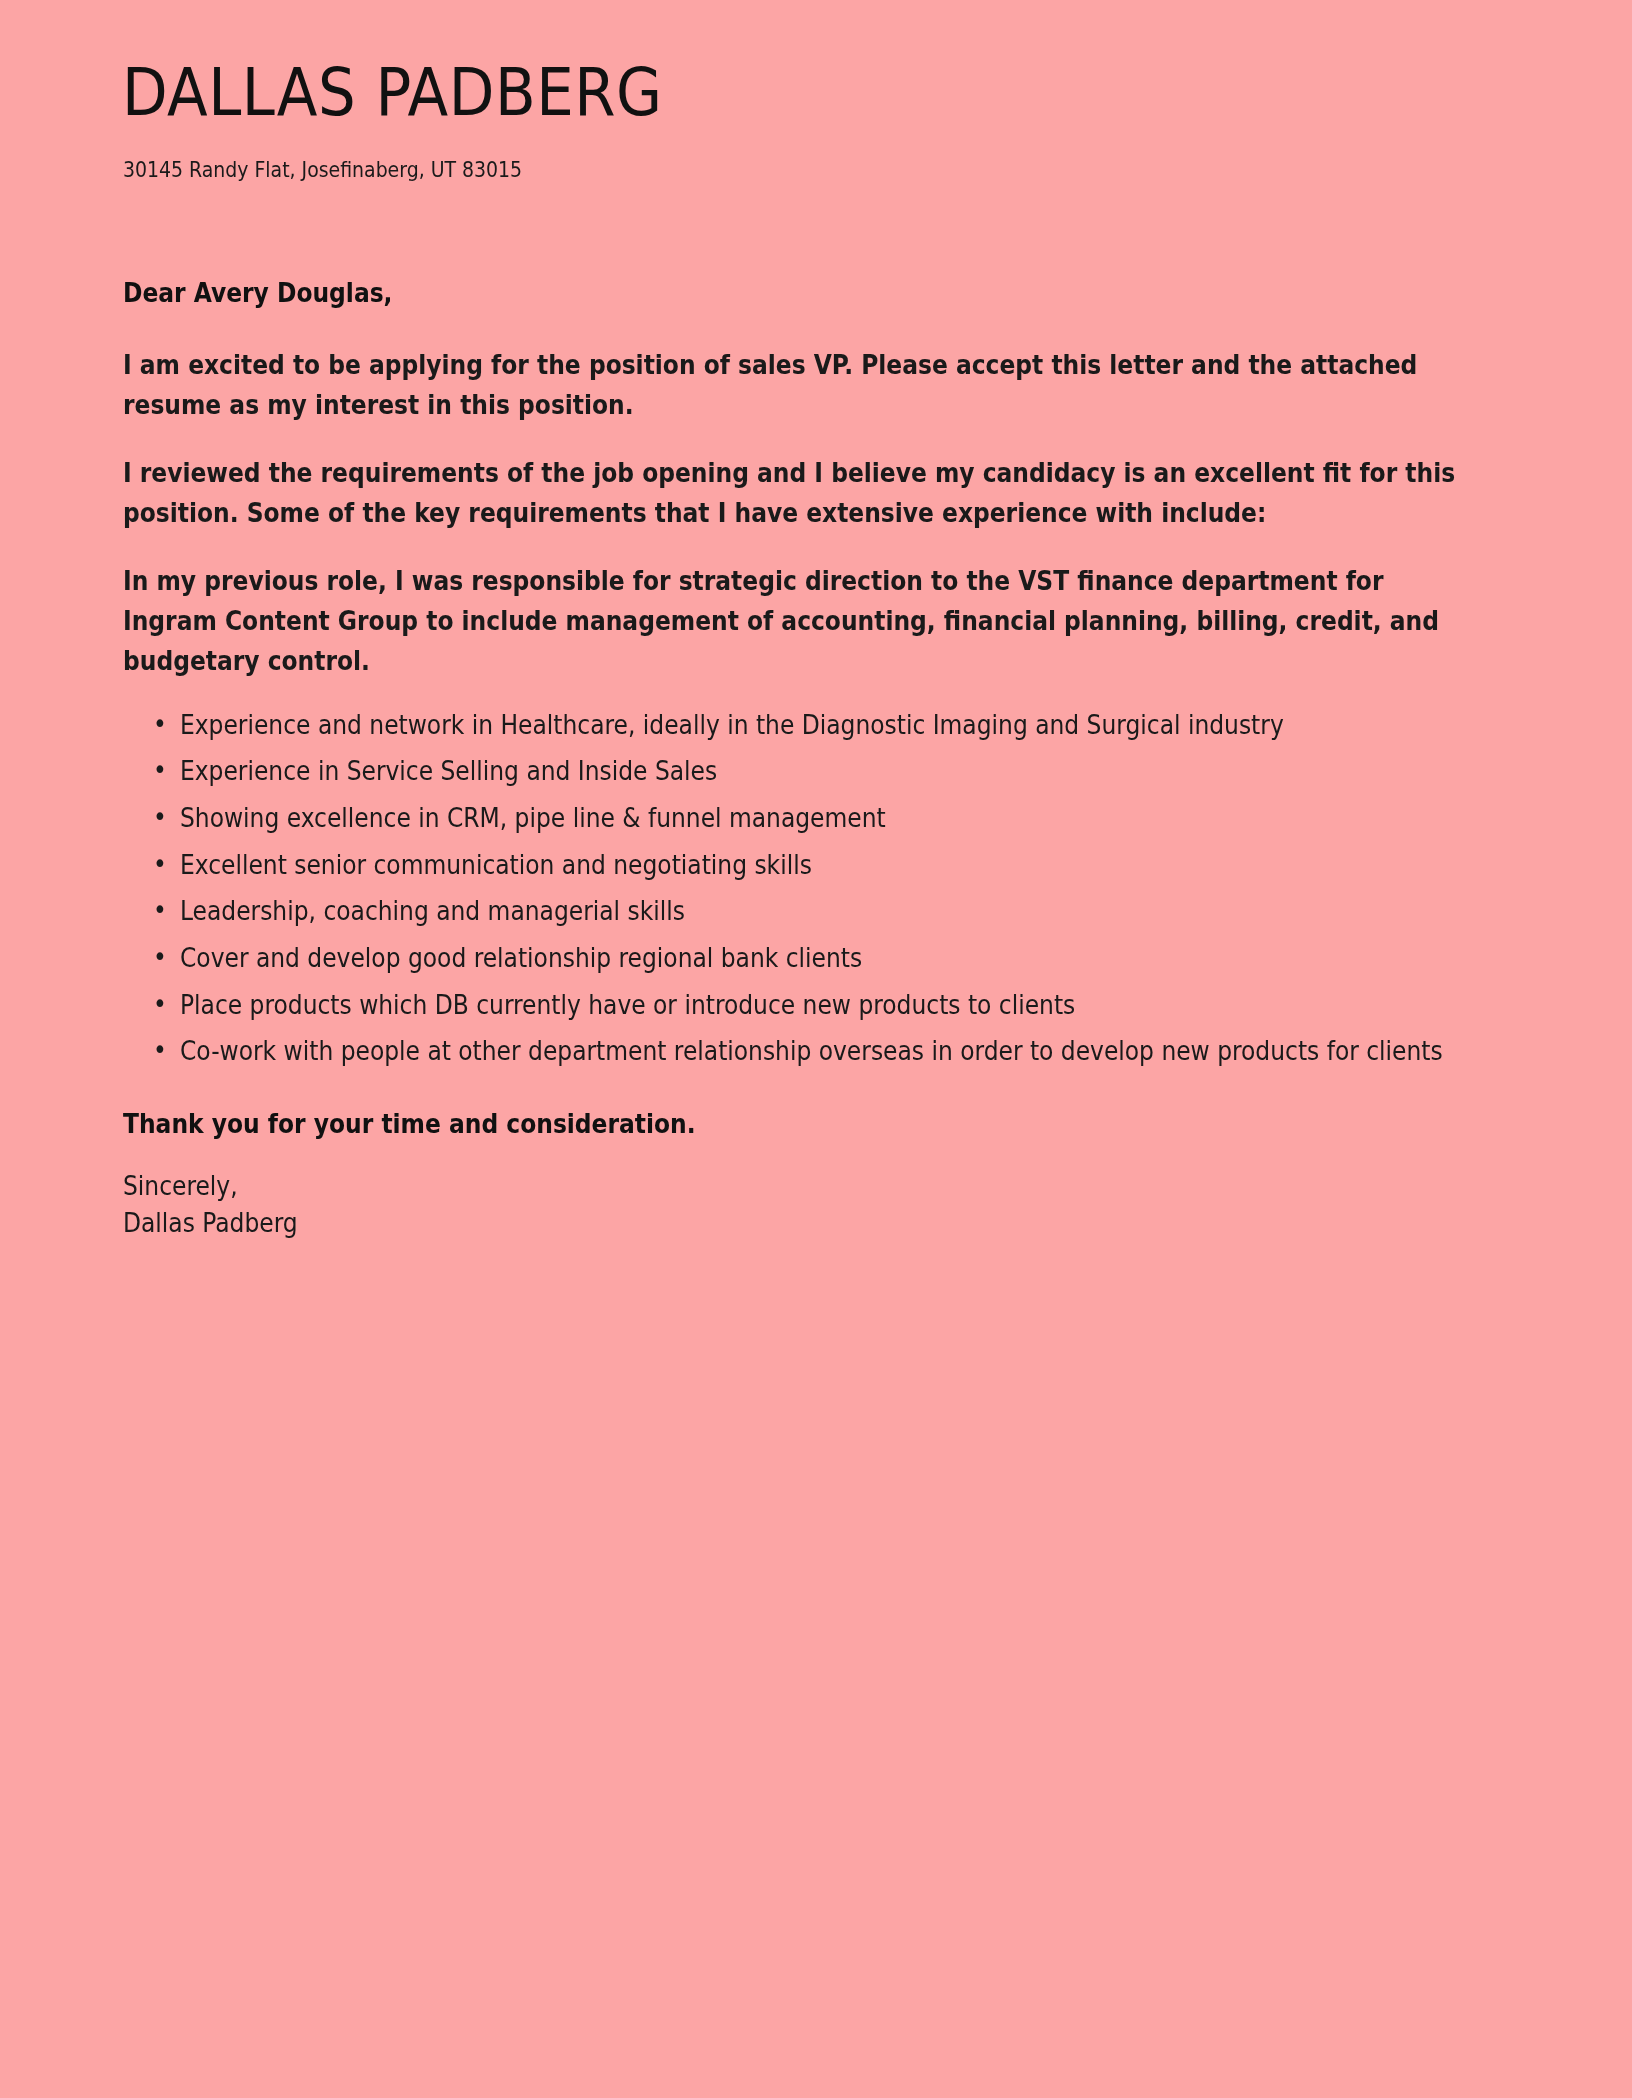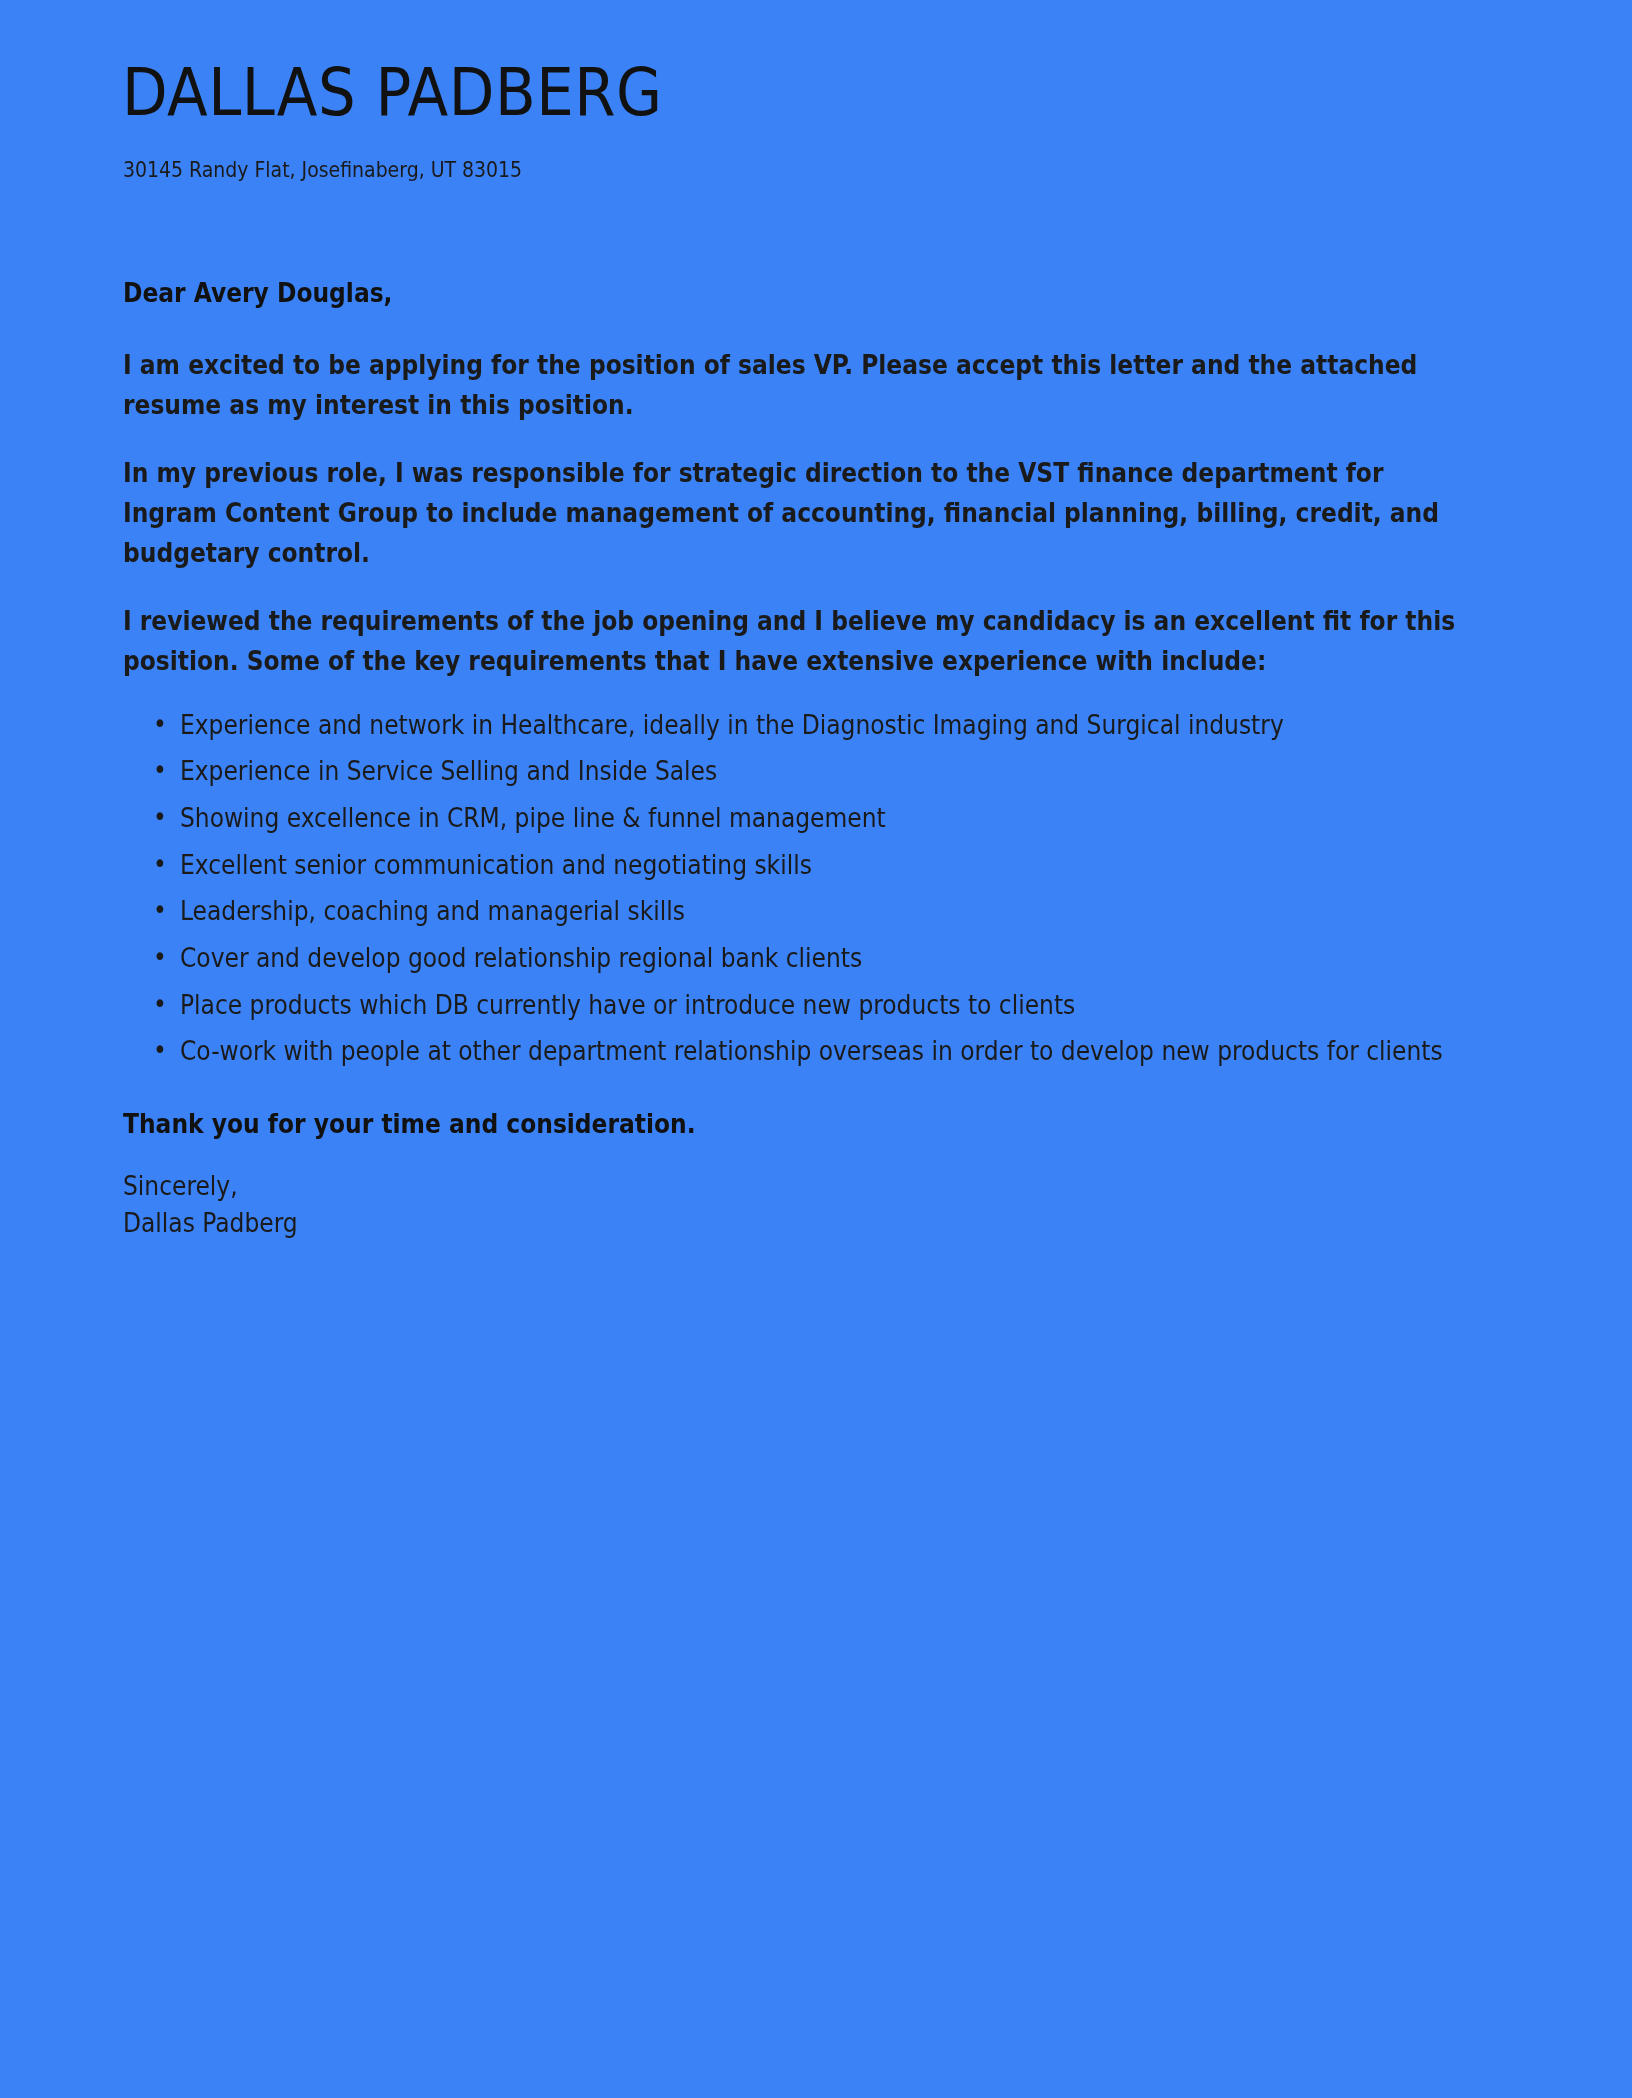--- a/index.html
+++ b/index.html
@@ -12,21 +12,21 @@
     width: 1632px;
     height: 2098px;
     font-family: "DejaVu Sans Condensed", "Liberation Sans Narrow", "Liberation Sans", sans-serif;
     color: #1a1a1a;
     -webkit-font-smoothing: antialiased;
   }
   .page {
     position: relative;
     width: 1632px;
     height: 2098px;
-    background: #3b82f6;
+    background: #fca5a5;
     box-sizing: border-box;
     padding: 56px 68px 0 118px;
   }
 
   .letter-name {
     font-family: "DejaVu Sans Condensed", "Liberation Sans Narrow", "Liberation Sans", sans-serif;
     font-size: 66px;
     font-weight: 400;
     letter-spacing: 0.5px;
     line-height: 1.12;
@@ -116,23 +116,23 @@
   <h1 class="letter-name">DALLAS PADBERG</h1>
 
   <div class="letter-address">30145 Randy Flat, Josefinaberg, UT 83015</div>
 
   <div class="letter-body">
 
     <p class="salutation">Dear Avery Douglas,</p>
 
     <p class="para">I am excited to be applying for the position of sales VP. Please accept this letter and the attached resume as my interest in this position.</p>
 
+    <p class="para">I reviewed the requirements of the job opening and I believe my candidacy is an excellent fit for this position. Some of the key requirements that I have extensive experience with include:</p>
+
     <p class="para">In my previous role, I was responsible for strategic direction to the VST finance department for Ingram Content Group to include management of accounting, financial planning, billing, credit, and budgetary control.</p>
-
-    <p class="para">I reviewed the requirements of the job opening and I believe my candidacy is an excellent fit for this position. Some of the key requirements that I have extensive experience with include:</p>
 
     <ul class="bullet-list">
       <li>Experience and network in Healthcare, ideally in the Diagnostic Imaging and Surgical industry</li>
       <li>Experience in Service Selling and Inside Sales</li>
       <li>Showing excellence in CRM, pipe line &amp; funnel management</li>
       <li>Excellent senior communication and negotiating skills</li>
       <li>Leadership, coaching and managerial skills</li>
       <li>Cover and develop good relationship regional bank clients</li>
       <li>Place products which DB currently have or introduce new products to clients</li>
       <li>Co-work with people at other department relationship overseas in order to develop new products for clients</li>

